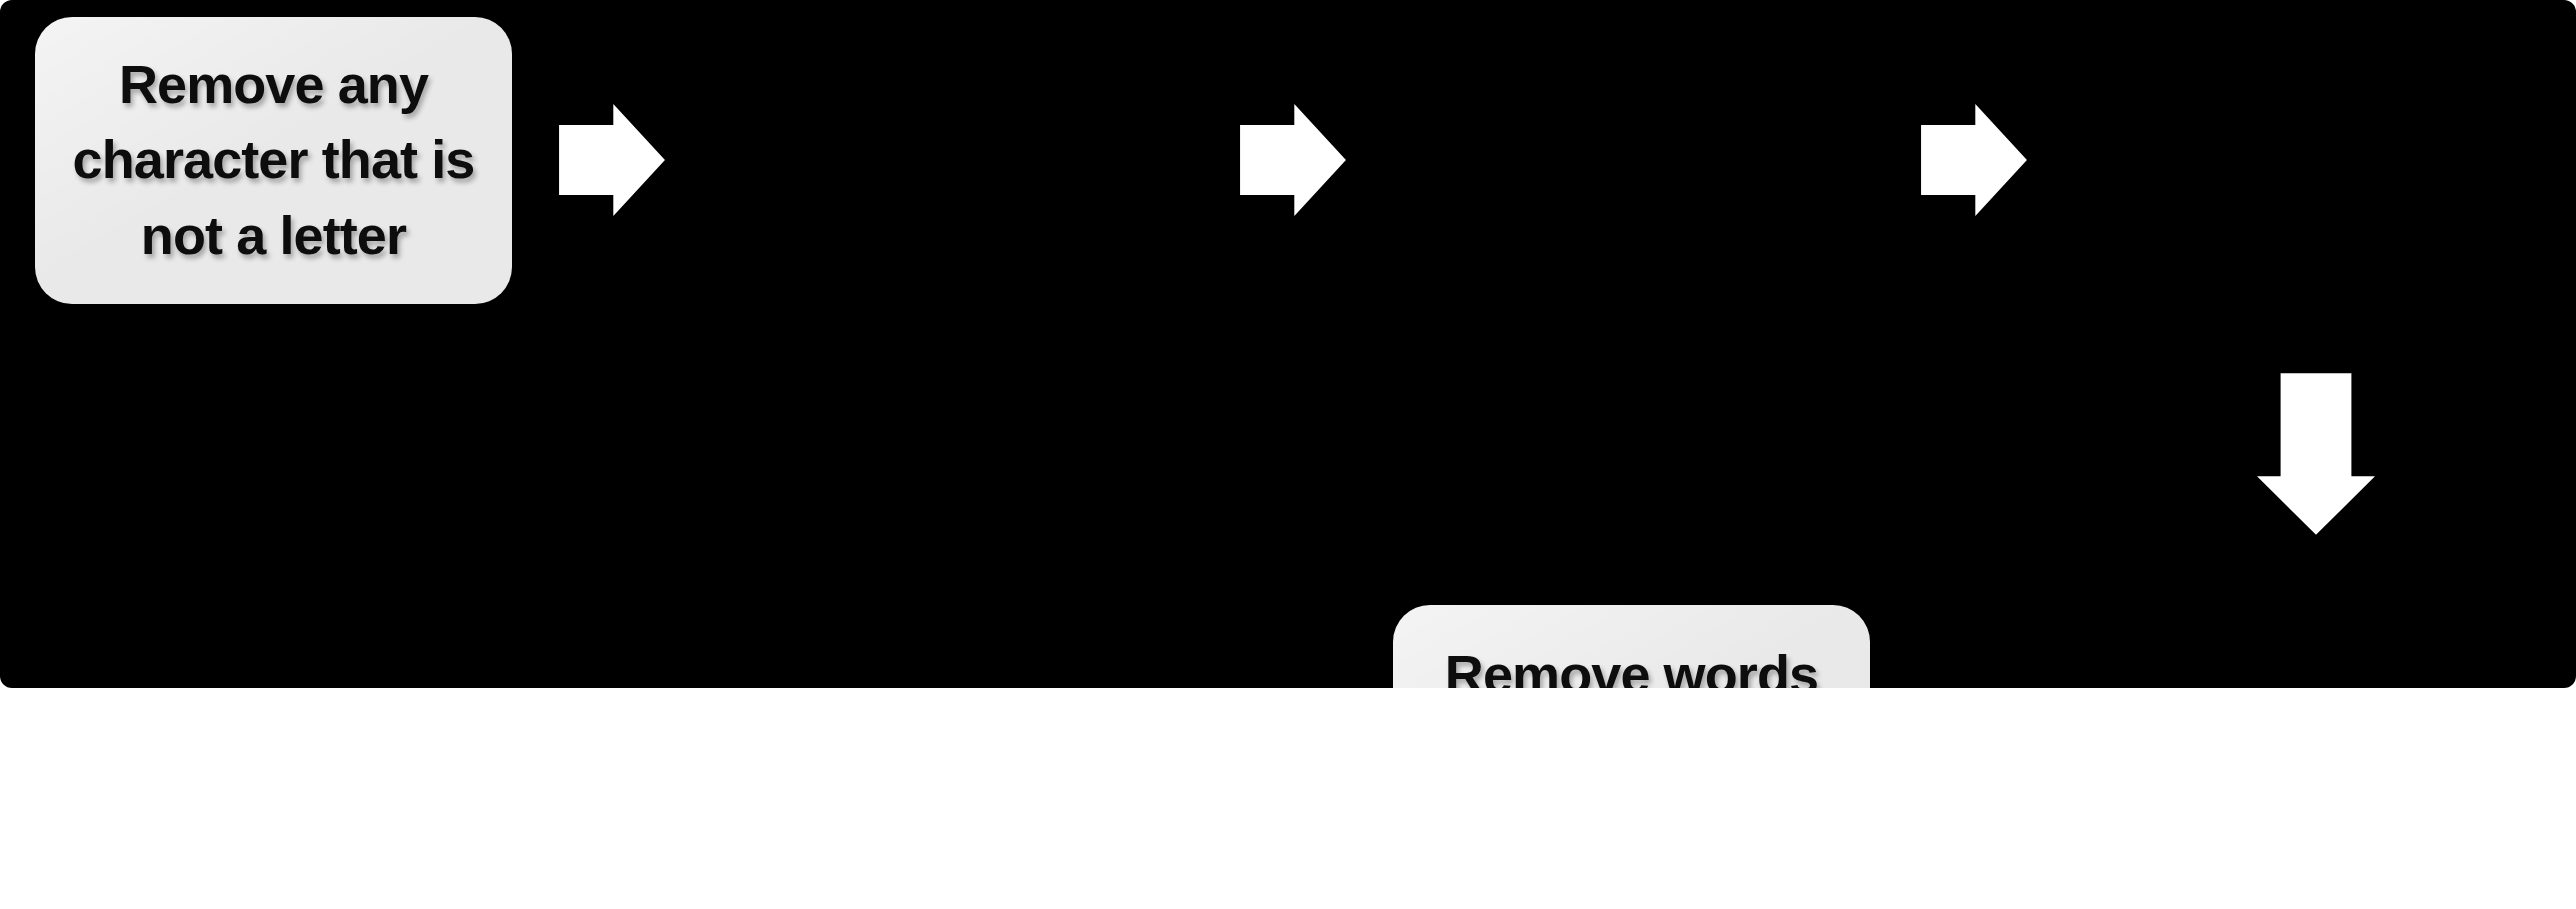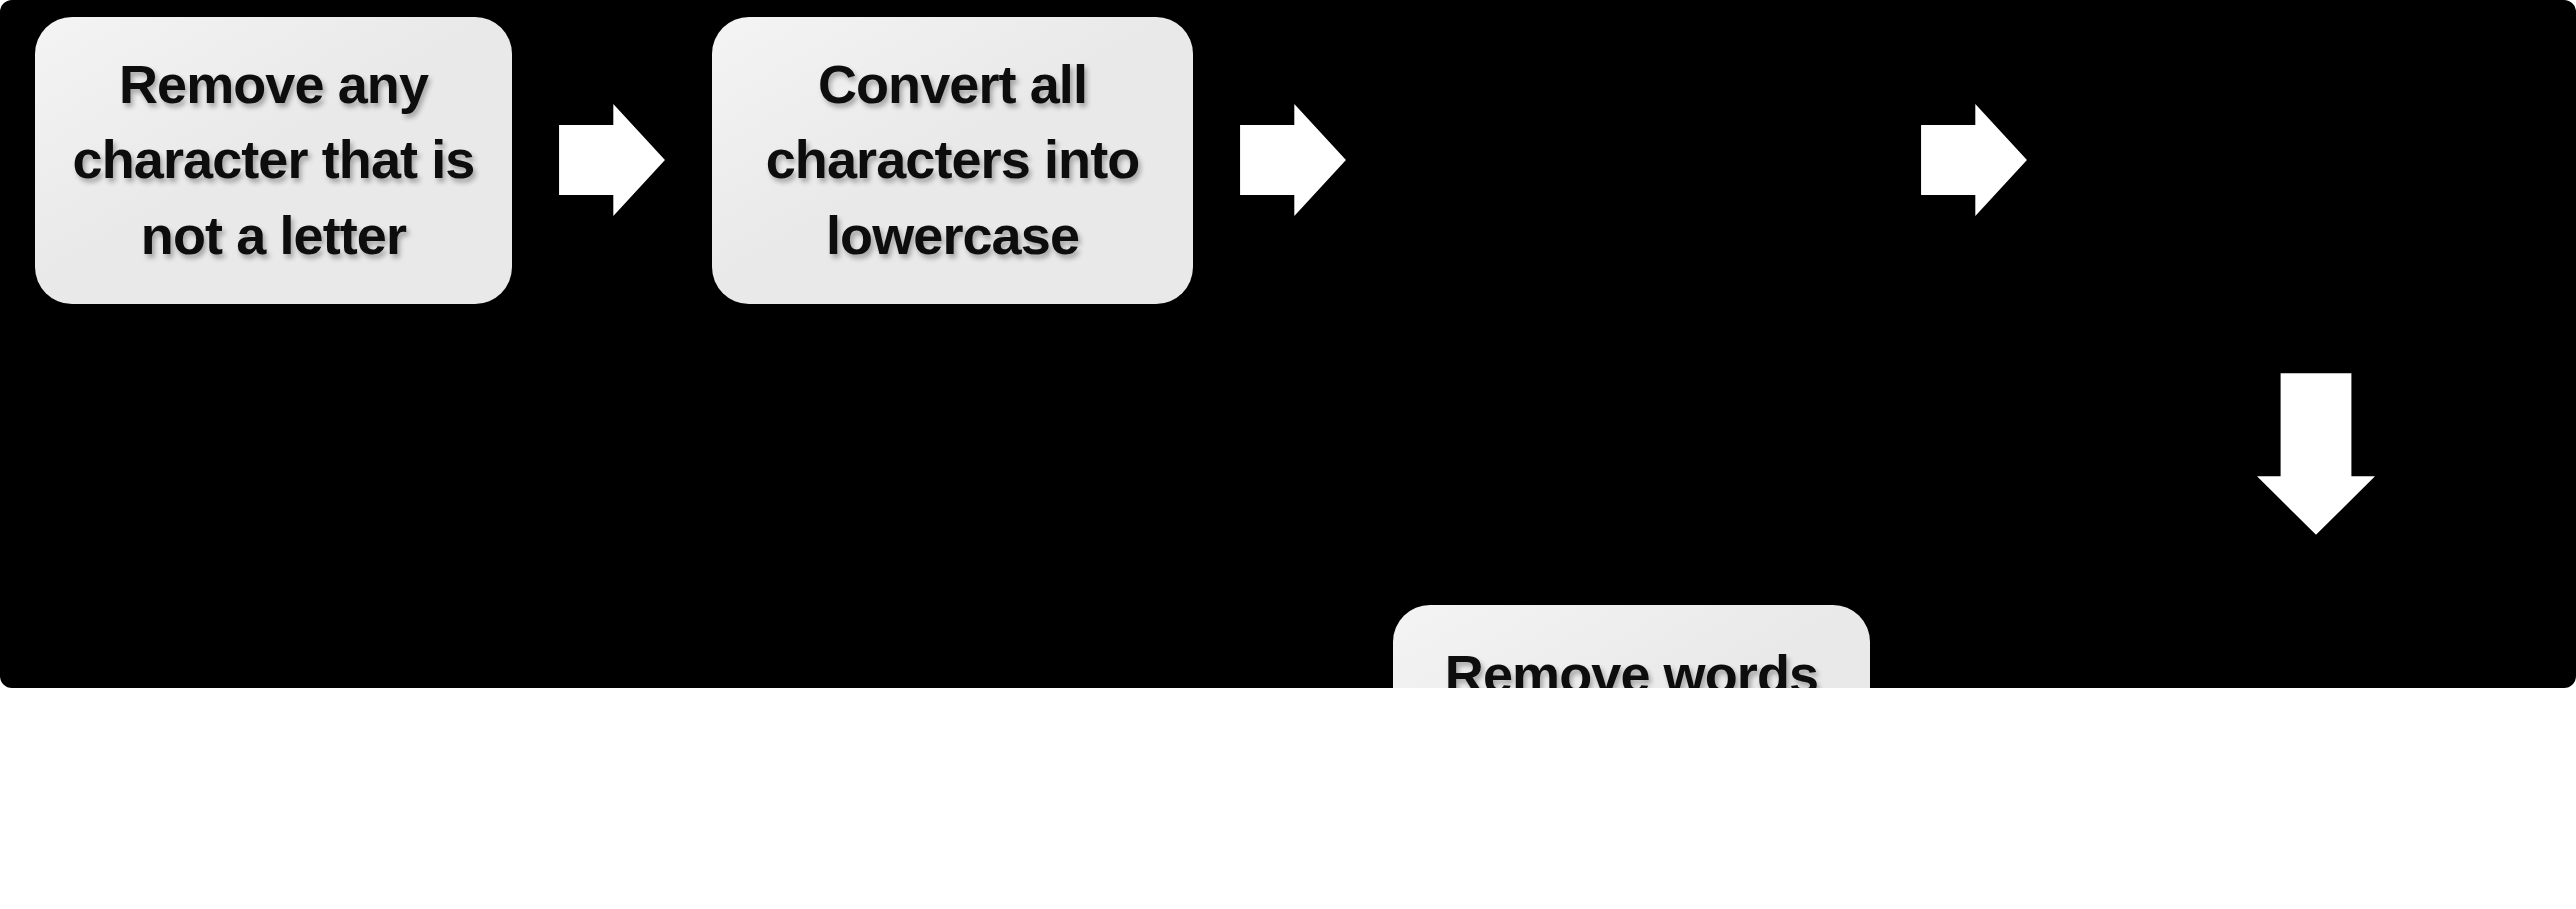--- a/index.html
+++ b/index.html
@@ -74,25 +74,20 @@
 character that is
 not a letter</span>
   </div>
 
   <div class="arrow-cell row-top col3">
     <svg width="106" height="112" viewBox="0 0 121 128" aria-hidden="true">
       <polygon points="0,24 62,24 62,0 121,64 62,128 62,104 0,104"></polygon>
     </svg>
   </div>
 
-  <div class="step-box row-top col4">
-    <span class="step-label">Convert all
-characters into
-lowercase</span>
-  </div>
 
   <div class="arrow-cell row-top col5">
     <svg width="106" height="112" viewBox="0 0 121 128" aria-hidden="true">
       <polygon points="0,24 62,24 62,0 121,64 62,128 62,104 0,104"></polygon>
     </svg>
   </div>
 
 
   <div class="arrow-cell row-top col7">
     <svg width="106" height="112" viewBox="0 0 121 128" aria-hidden="true">

